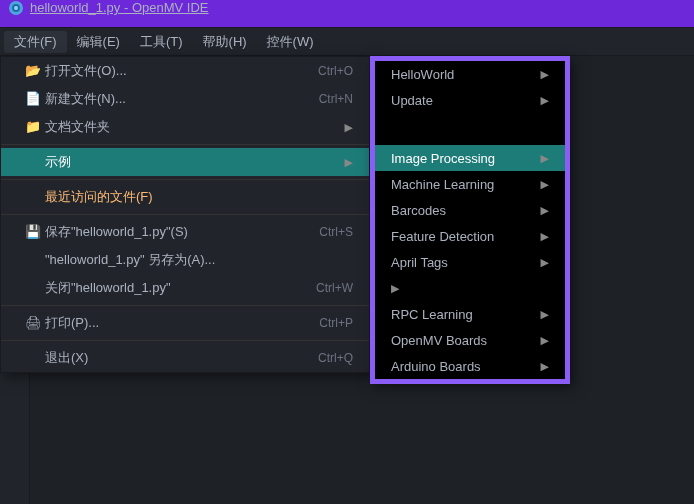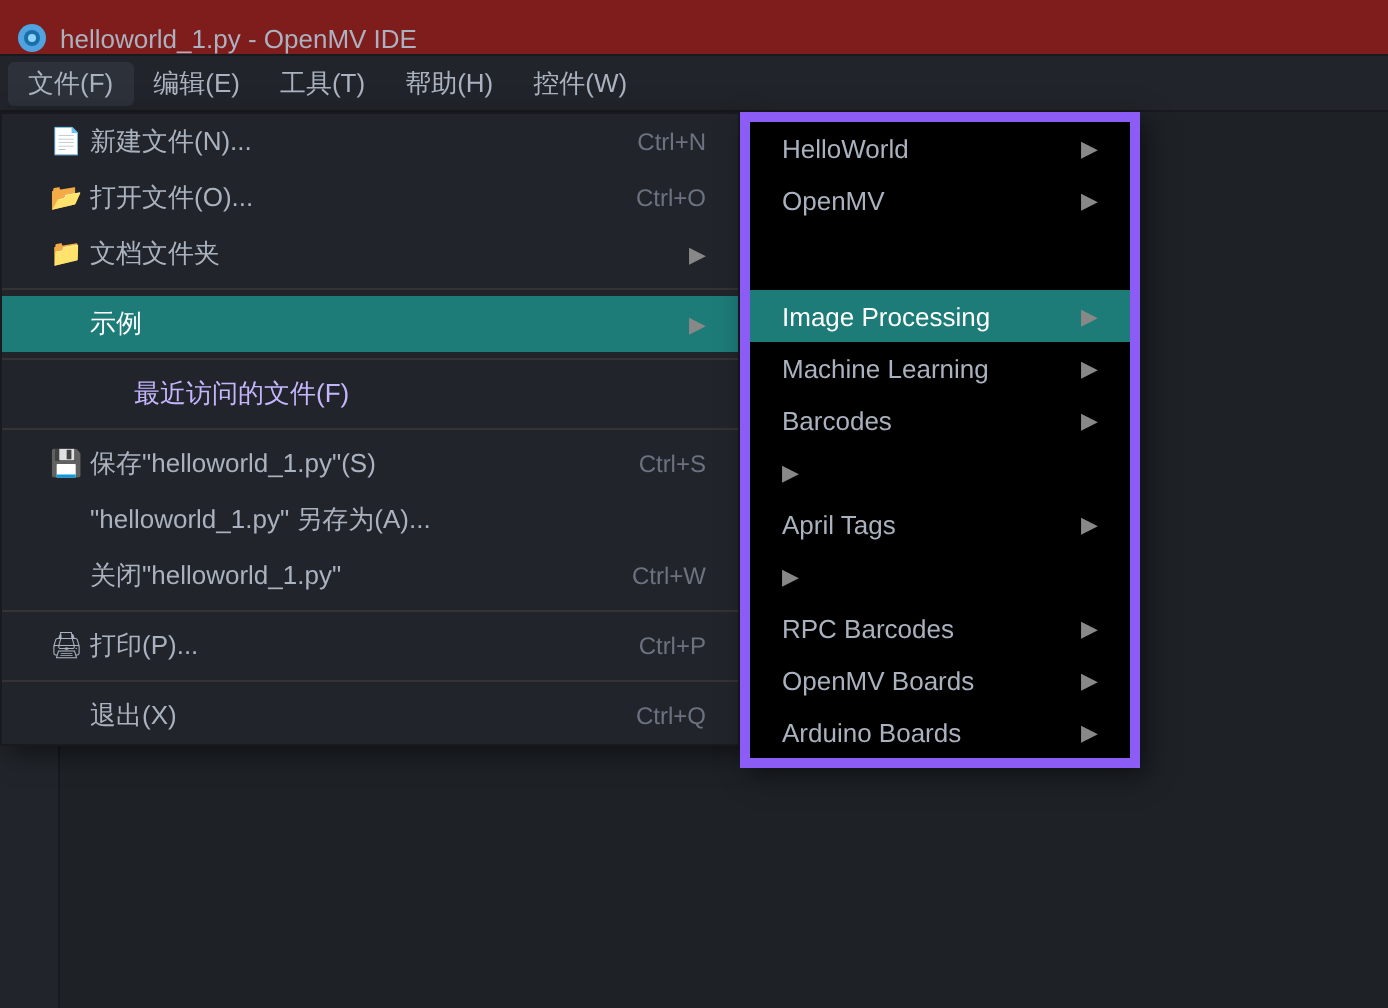--- a/index.html
+++ b/index.html
@@ -9,27 +9,28 @@
       overflow: hidden;
       font-family: 'Segoe UI', Arial, sans-serif;
       background: #1e2227;
       color: #abb2bf;
       font-size: 13px;
       position: relative;
     }
 
     
     #title-bar {
-      background: #7f1d1d;
+      background: #6d28d9;
       height: 28px;
       display: flex;
-      align-items: flex-end;
+      align-items: flex-start;
       padding: 0 8px;
       gap: 6px;
       border-bottom: 1px solid #181a1f;
+      text-decoration: underline;
     }
     #title-bar .logo {
       width: 16px;
       height: 16px;
     }
 
     
     #menu-bar {
       background: #21252b;
       height: 28px;
@@ -132,23 +133,22 @@
       font-size: 13px;
       cursor: pointer;
       justify-content: space-between;
       min-height: 26px;
     }
     .dd-item.highlighted {
       background: #1d7b78;
       color: #fff;
     }
     .dd-item.disabled {
-      color: #c4b5fd;
+      color: #fdba74;
       cursor: default;
-      margin-left: 22px;
     }
     .dd-item .shortcut {
       color: #6c7280;
       font-size: 12px;
     }
     .dd-item .arrow {
       color: #888;
       font-size: 11px;
     }
     .dd-separator {
@@ -259,30 +259,30 @@
       <span class="line-num">18</span>
       <span class="line-content"><span class="cm">    # to the IDE. The FPS should increase once disconnected</span></span>
     </div>
   </div>
 
 </div>
 
 <div id="dropdown-file">
 
   <div class="dd-item">
+    <span><span class="icon-space">📂</span>打开文件(O)...</span>
+    <span class="shortcut">Ctrl+O</span>
+  </div>
+
+  <div class="dd-item">
     <span><span class="icon-space">📄</span>新建文件(N)...</span>
     <span class="shortcut">Ctrl+N</span>
   </div>
 
   <div class="dd-item">
-    <span><span class="icon-space">📂</span>打开文件(O)...</span>
-    <span class="shortcut">Ctrl+O</span>
-  </div>
-
-  <div class="dd-item">
     <span><span class="icon-space">📁</span>文档文件夹</span>
     <span class="arrow">▶</span>
   </div>
   <div class="dd-separator"></div>
 
   <div class="dd-item highlighted">
     <span><span class="icon-space"></span>示例</span>
     <span class="arrow">▶</span>
   </div>
   <div class="dd-separator"></div>
@@ -318,47 +318,48 @@
     <span class="shortcut">Ctrl+Q</span>
   </div>
 </div>
 
 <div id="submenu-example">
   <div class="sub-item">
     <span>HelloWorld</span>
     <span class="arrow">▶</span>
   </div>
   <div class="sub-item">
-    <span>OpenMV</span>
+    <span>Update</span>
     <span class="arrow">▶</span>
   </div>
   <div class="sub-item highlighted">
     <span>Image Processing</span>
     <span class="arrow">▶</span>
   </div>
   <div class="sub-item">
     <span>Machine Learning</span>
     <span class="arrow">▶</span>
   </div>
   <div class="sub-item">
     <span>Barcodes</span>
     <span class="arrow">▶</span>
   </div>
   <div class="sub-item">
+    <span>Feature Detection</span>
     <span class="arrow">▶</span>
   </div>
   <div class="sub-item">
     <span>April Tags</span>
     <span class="arrow">▶</span>
   </div>
   <div class="sub-item">
     <span class="arrow">▶</span>
   </div>
   <div class="sub-item">
-    <span>RPC Barcodes</span>
+    <span>RPC Learning</span>
     <span class="arrow">▶</span>
   </div>
   <div class="sub-item">
     <span>OpenMV Boards</span>
     <span class="arrow">▶</span>
   </div>
   <div class="sub-item">
     <span>Arduino Boards</span>
     <span class="arrow">▶</span>
   </div>

